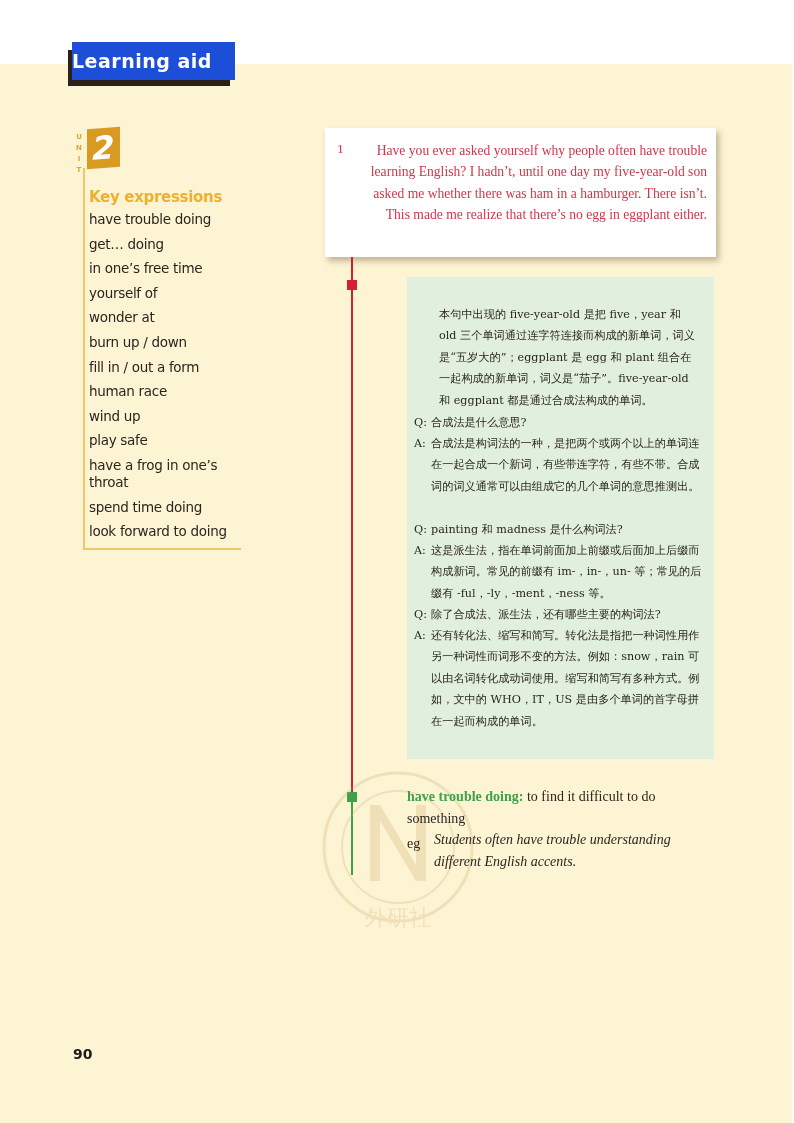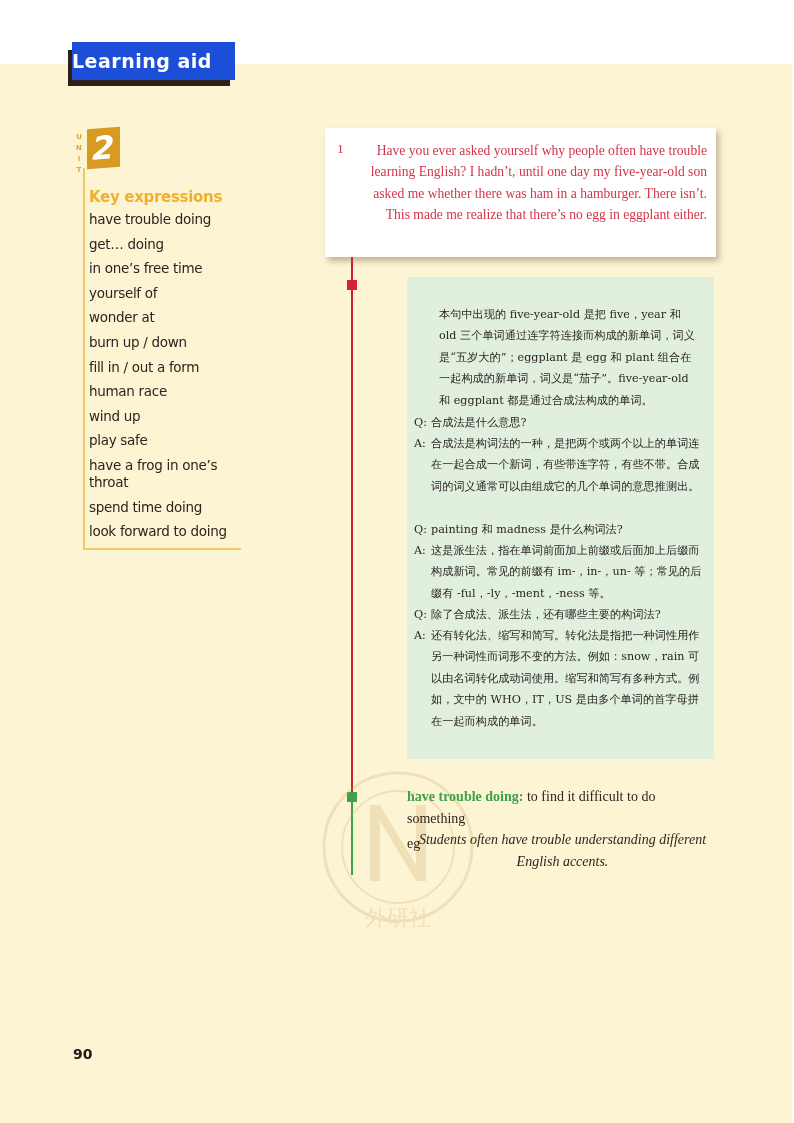--- a/index.html
+++ b/index.html
@@ -89,21 +89,21 @@
   .qa .body { margin-left: 17px; }
 
   
   .def {
     position: absolute; left: 407px; top: 786px; width: 300px;
     font-family: "Liberation Serif", serif; font-size: 14px; line-height: 21.6px; color: #2b2520;
   }
   .def .term { color: #3fa149; font-weight: bold; }
   .eg-row { position: relative; }
   .eg-row .eg { position: absolute; left: 0; top: 4px; }
-  .eg-row .ex { margin-left: 11px; font-style: italic; text-align: center; }
+  .eg-row .ex { margin-left: 27px; font-style: italic; }
 
   
   .watermark {
     position: absolute; left: 318px; top: 765px; width: 160px; height: 175px; opacity: 0.25;
   }
 
   .page-number {
     position: absolute; left: 73px; top: 1046px; font-size: 14px; font-weight: bold; color: #1f1a16;
     font-family: "DejaVu Sans", sans-serif;
   }

